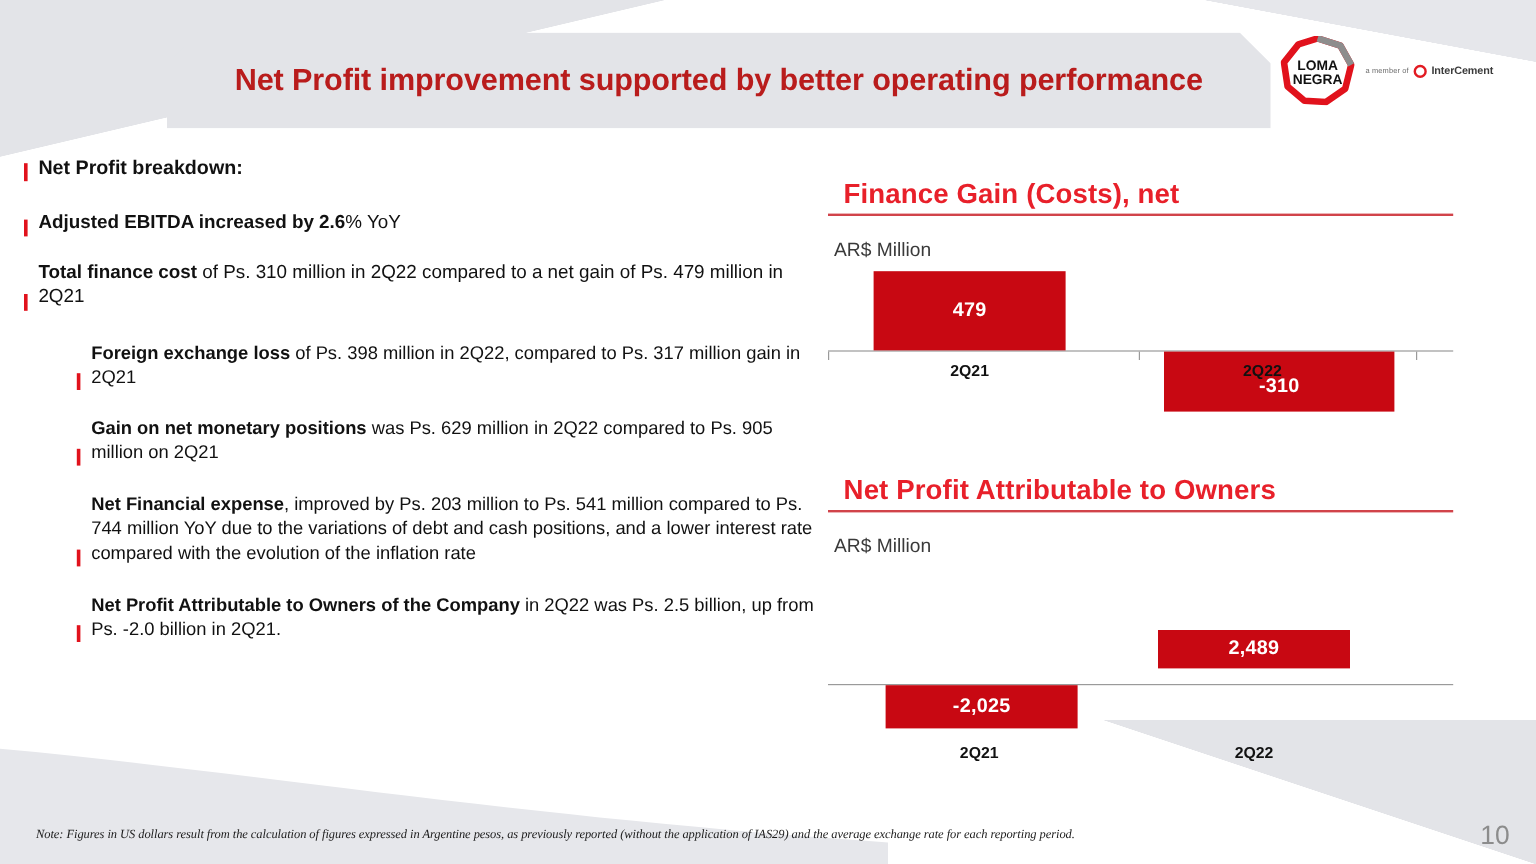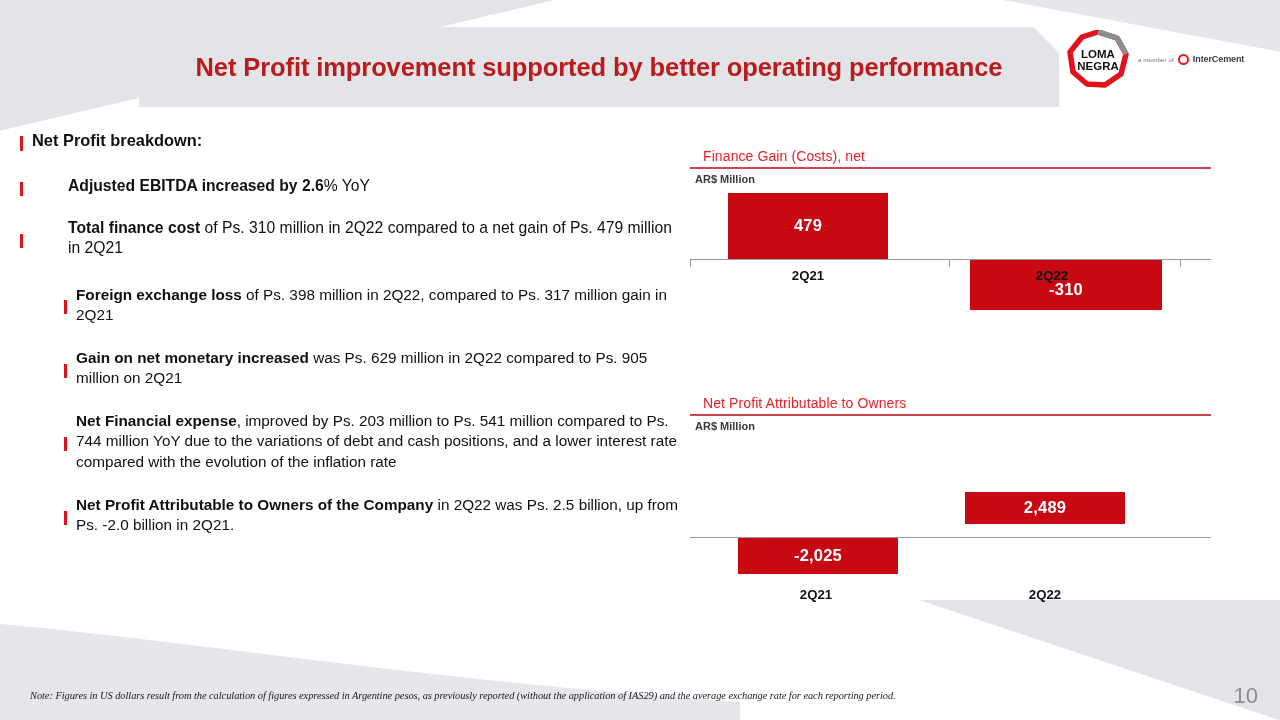--- a/index.html
+++ b/index.html
@@ -60,52 +60,52 @@
     border:2.4px solid #e21b22; flex:0 0 auto;
   }
   #intercement-text {
     font-size:9px; font-weight:bold; color:#3b3b3b; letter-spacing:-0.1px; white-space:nowrap;
   }
 
   
   #bullet-column {
     position:absolute; left:20px; top:130px; width:660px;
   }
-  .bullet-row { display:flex; align-items:center; }
+  .bullet-row { display:flex; align-items:flex-end; }
   .bullet-mark {
     flex:0 0 auto; width:3px; height:14px; background:#e1121c;
     margin-top:5px; margin-right:9px; border-radius:0;
   }
   .bullet-body { font-size:15.6px; color:#111111; line-height:1.30; }
   .bullet-body b { font-weight:bold; }
 
-  .lvl1 { margin-bottom:21px;gap:36px; }
+  .lvl1 { margin-bottom:21px; }
   .lvl1 .bullet-body { font-size:15.7px; }
   #bullet-0 { margin-bottom:25px; }
   #bullet-0 .bullet-body { font-weight:bold; font-size:16.4px; }
   #bullet-0 .bullet-mark { height:15px; }
 
   #sub-bullets { margin-left:44px; margin-top:26px; }
   .lvl2 { margin-bottom:23px; }
   .lvl2 .bullet-body { font-size:15.3px; line-height:1.32; }
 
   
   .chart-block { position:absolute; left:690px; width:525px; }
   #chart-block-0 { top:148px; }
   #chart-block-1 { top:395px; }
 
   .chart-title {
-    font-size:14px; color:#e8202a; font-weight:normal;
+    font-size:23px; color:#e8202a; font-weight:bold;
     padding-left:13px; letter-spacing:0.1px;
   }
   .chart-rule {
     height:1.6px; background:#d1434a; margin-top:3px; width:521px;
   }
   .chart-unit {
-    font-size:11px; color:#3a3a3a; margin-top:4px; padding-left:5px;font-weight:bold;
+    font-size:16px; color:#3a3a3a; margin-top:20px; padding-left:5px;
   }
 
   .plot { position:relative; width:521px; }
   #plot-0 { height:160px; }
   #plot-1 { height:160px; }
 
   .axis-line {
     position:absolute; left:0; right:0; height:1px; background:#9a9a9a;
   }
   .tick {
@@ -211,21 +211,21 @@
     <div class="bullet-row lvl2">
       <span class="bullet-mark"></span>
       <span class="bullet-body">
         <b>Foreign exchange loss</b><span> of Ps. 398 million in 2Q22, compared to Ps. 317 million gain in 2Q21</span>
       </span>
     </div>
 
     <div class="bullet-row lvl2">
       <span class="bullet-mark"></span>
       <span class="bullet-body">
-        <b>Gain on net monetary increased</b><span> was Ps. 629 million in 2Q22 compared to Ps. 905 million on 2Q21</span>
+        <b>Gain on net monetary positions</b><span> was Ps. 629 million in 2Q22 compared to Ps. 905 million on 2Q21</span>
       </span>
     </div>
 
     <div class="bullet-row lvl2">
       <span class="bullet-mark"></span>
       <span class="bullet-body">
         <b>Net Financial expense</b><span>, improved by Ps. 203 million to Ps. 541 million compared to Ps. 744 million YoY due to the variations of debt and cash positions, and a lower interest rate compared with the evolution of the inflation rate</span>
       </span>
     </div>
 

